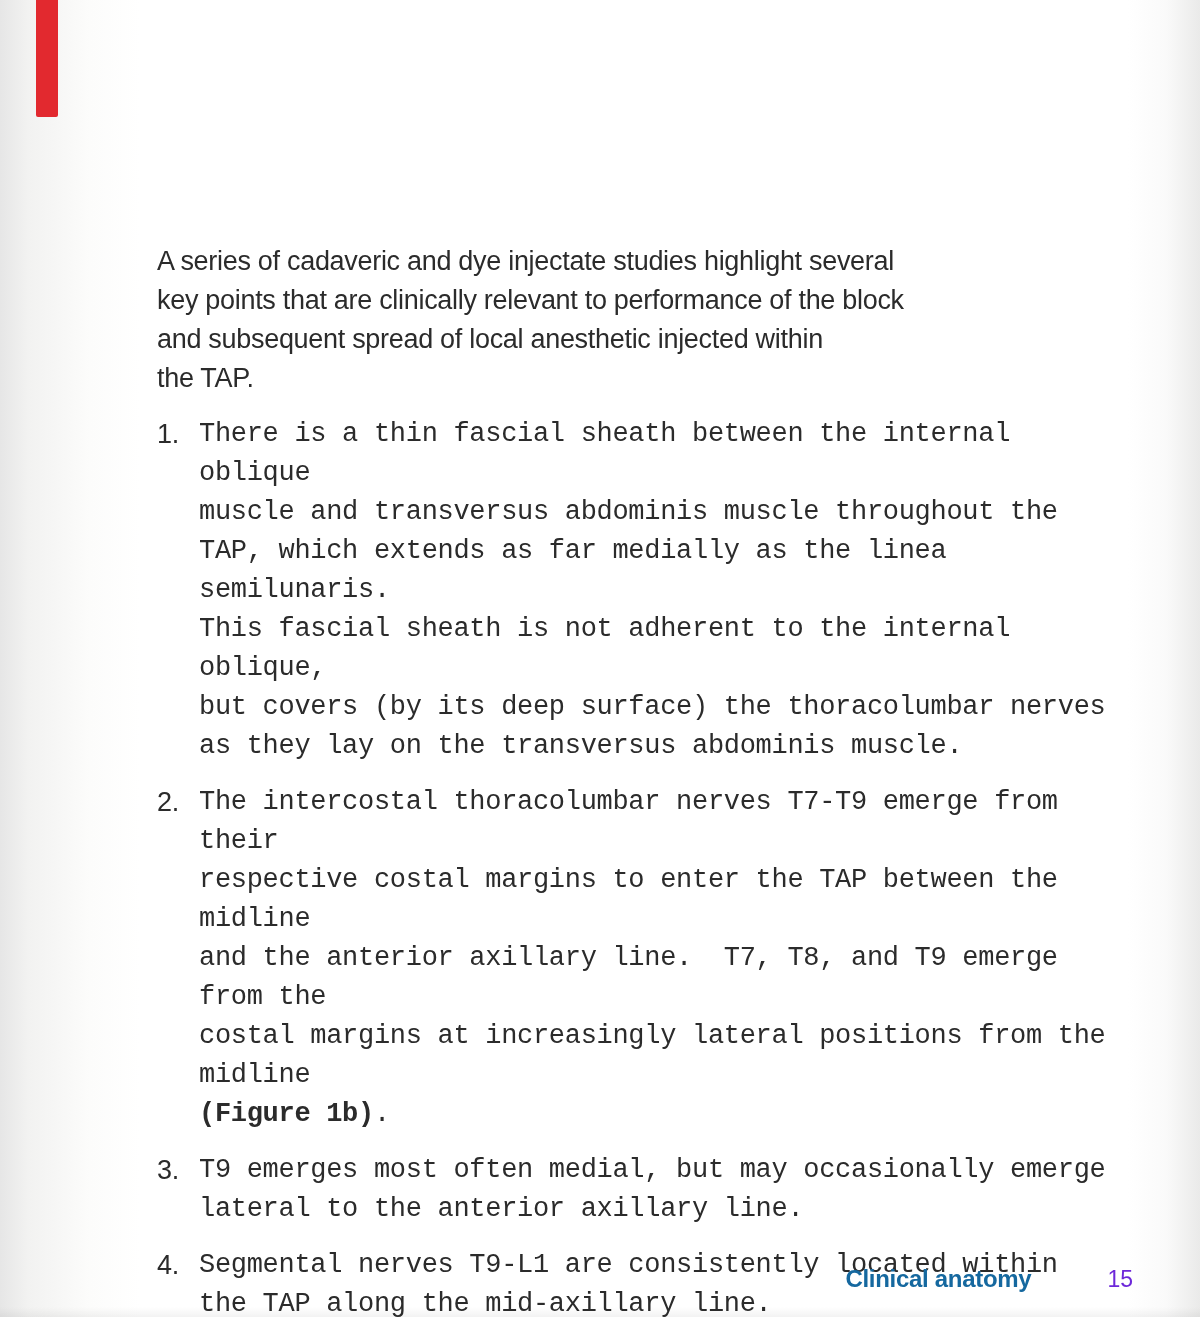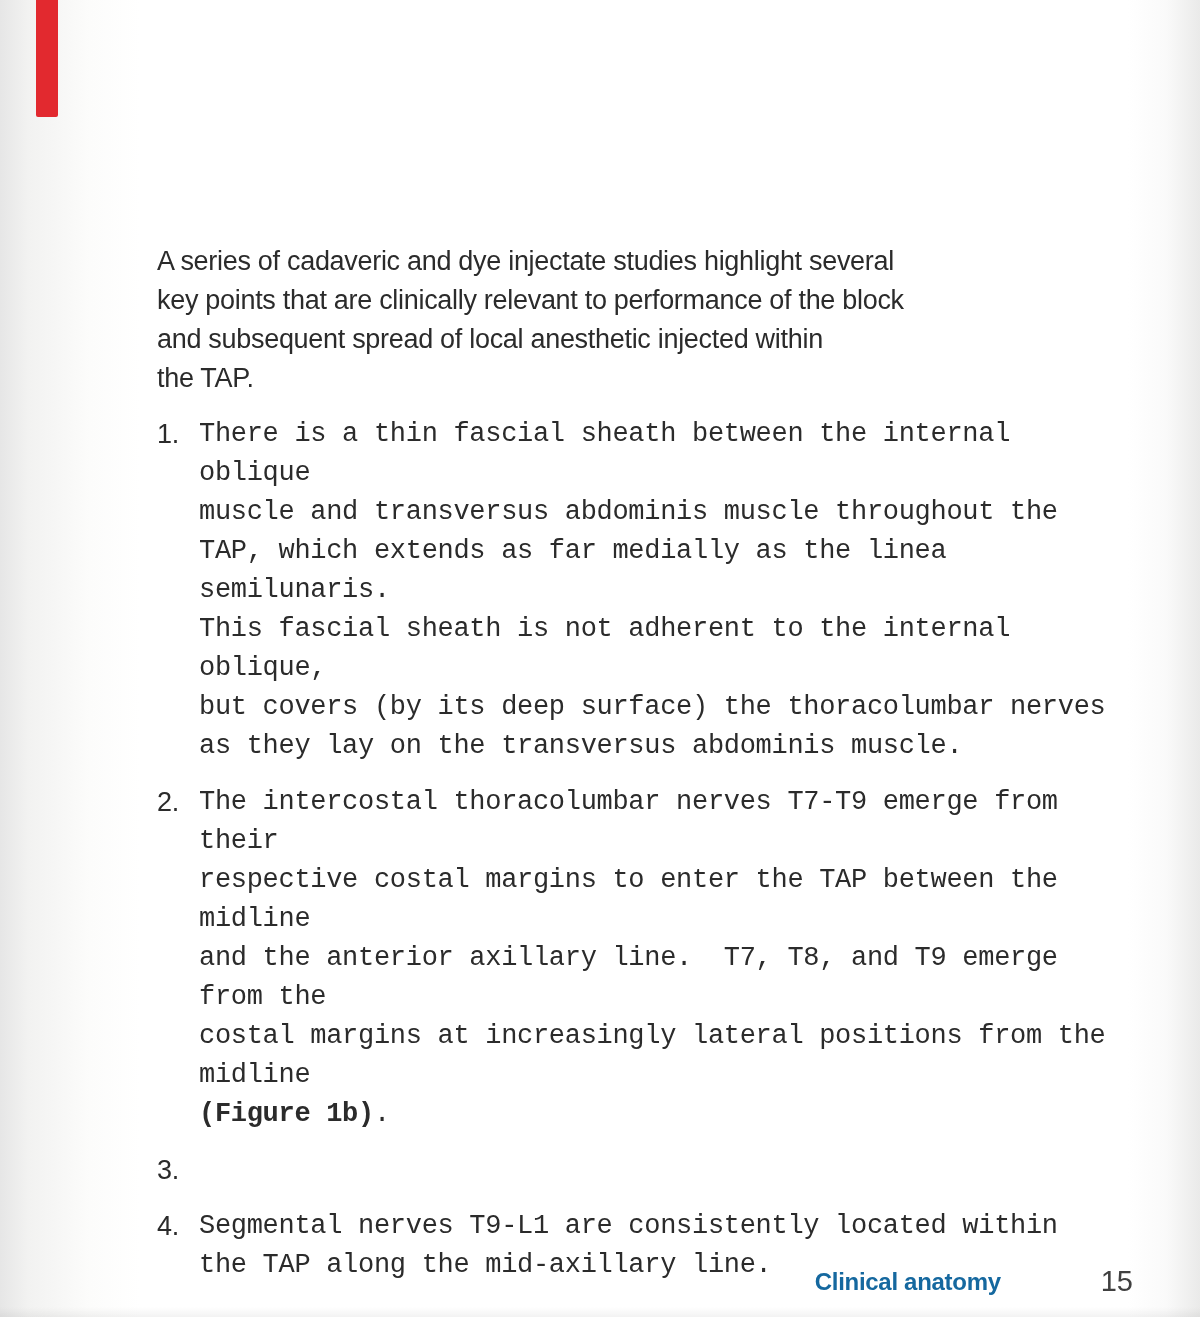--- a/index.html
+++ b/index.html
@@ -72,23 +72,22 @@
   }
 
   .footer-section {
     color: #15689f;
     font-weight: bold;
     font-size: 24px;
     letter-spacing: -0.3px;
   }
 
   .footer-pagenum {
-    color: #404040;
-    font-size: 29px;
-    margin-left: 24px;
+    color: #6d28d9;
+    font-size: 23px;
   }
 </style>
 </head>
 <body>
 
 <div class="red-tab"></div>
 
 <main class="content">
 
   <p class="intro">A series of cadaveric and dye injectate studies highlight several
@@ -112,20 +111,22 @@
       <span class="li-num">2.</span>
       <span class="li-text"><span>The intercostal thoracolumbar nerves T7-T9 emerge from their
 respective costal margins to enter the TAP between the midline
 and the anterior axillary line.&nbsp; T7, T8, and T9 emerge from the
 costal margins at increasingly lateral positions from the midline
 </span><strong>(Figure 1b)</strong><span>.</span></span>
     </div>
 
     <div class="li">
       <span class="li-num">3.</span>
+      <span class="li-text">T9 emerges most often medial, but may occasionally emerge
+lateral to the anterior axillary line.</span>
     </div>
 
     <div class="li">
       <span class="li-num">4.</span>
       <span class="li-text">Segmental nerves T9-L1 are consistently located within
 the TAP along the mid-axillary line.</span>
     </div>
 
   </div>
 </main>

